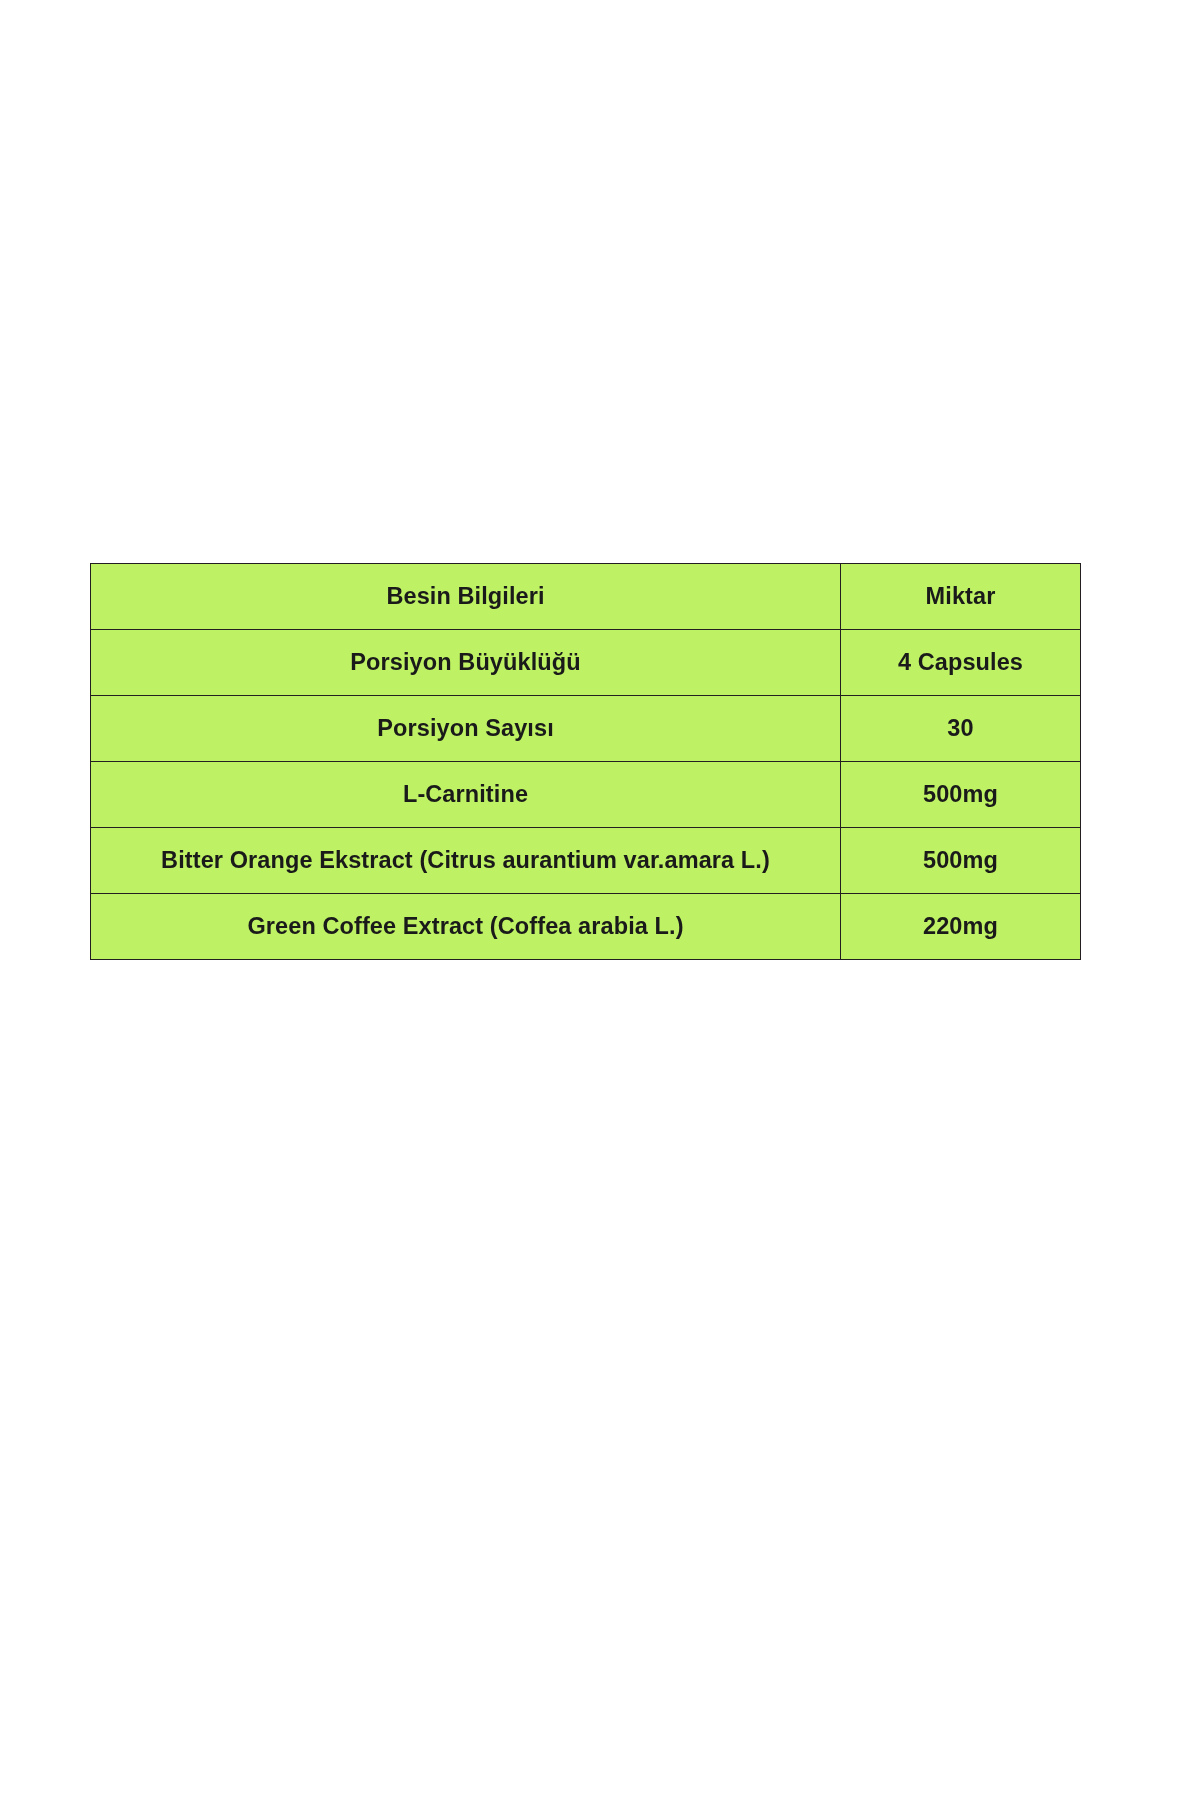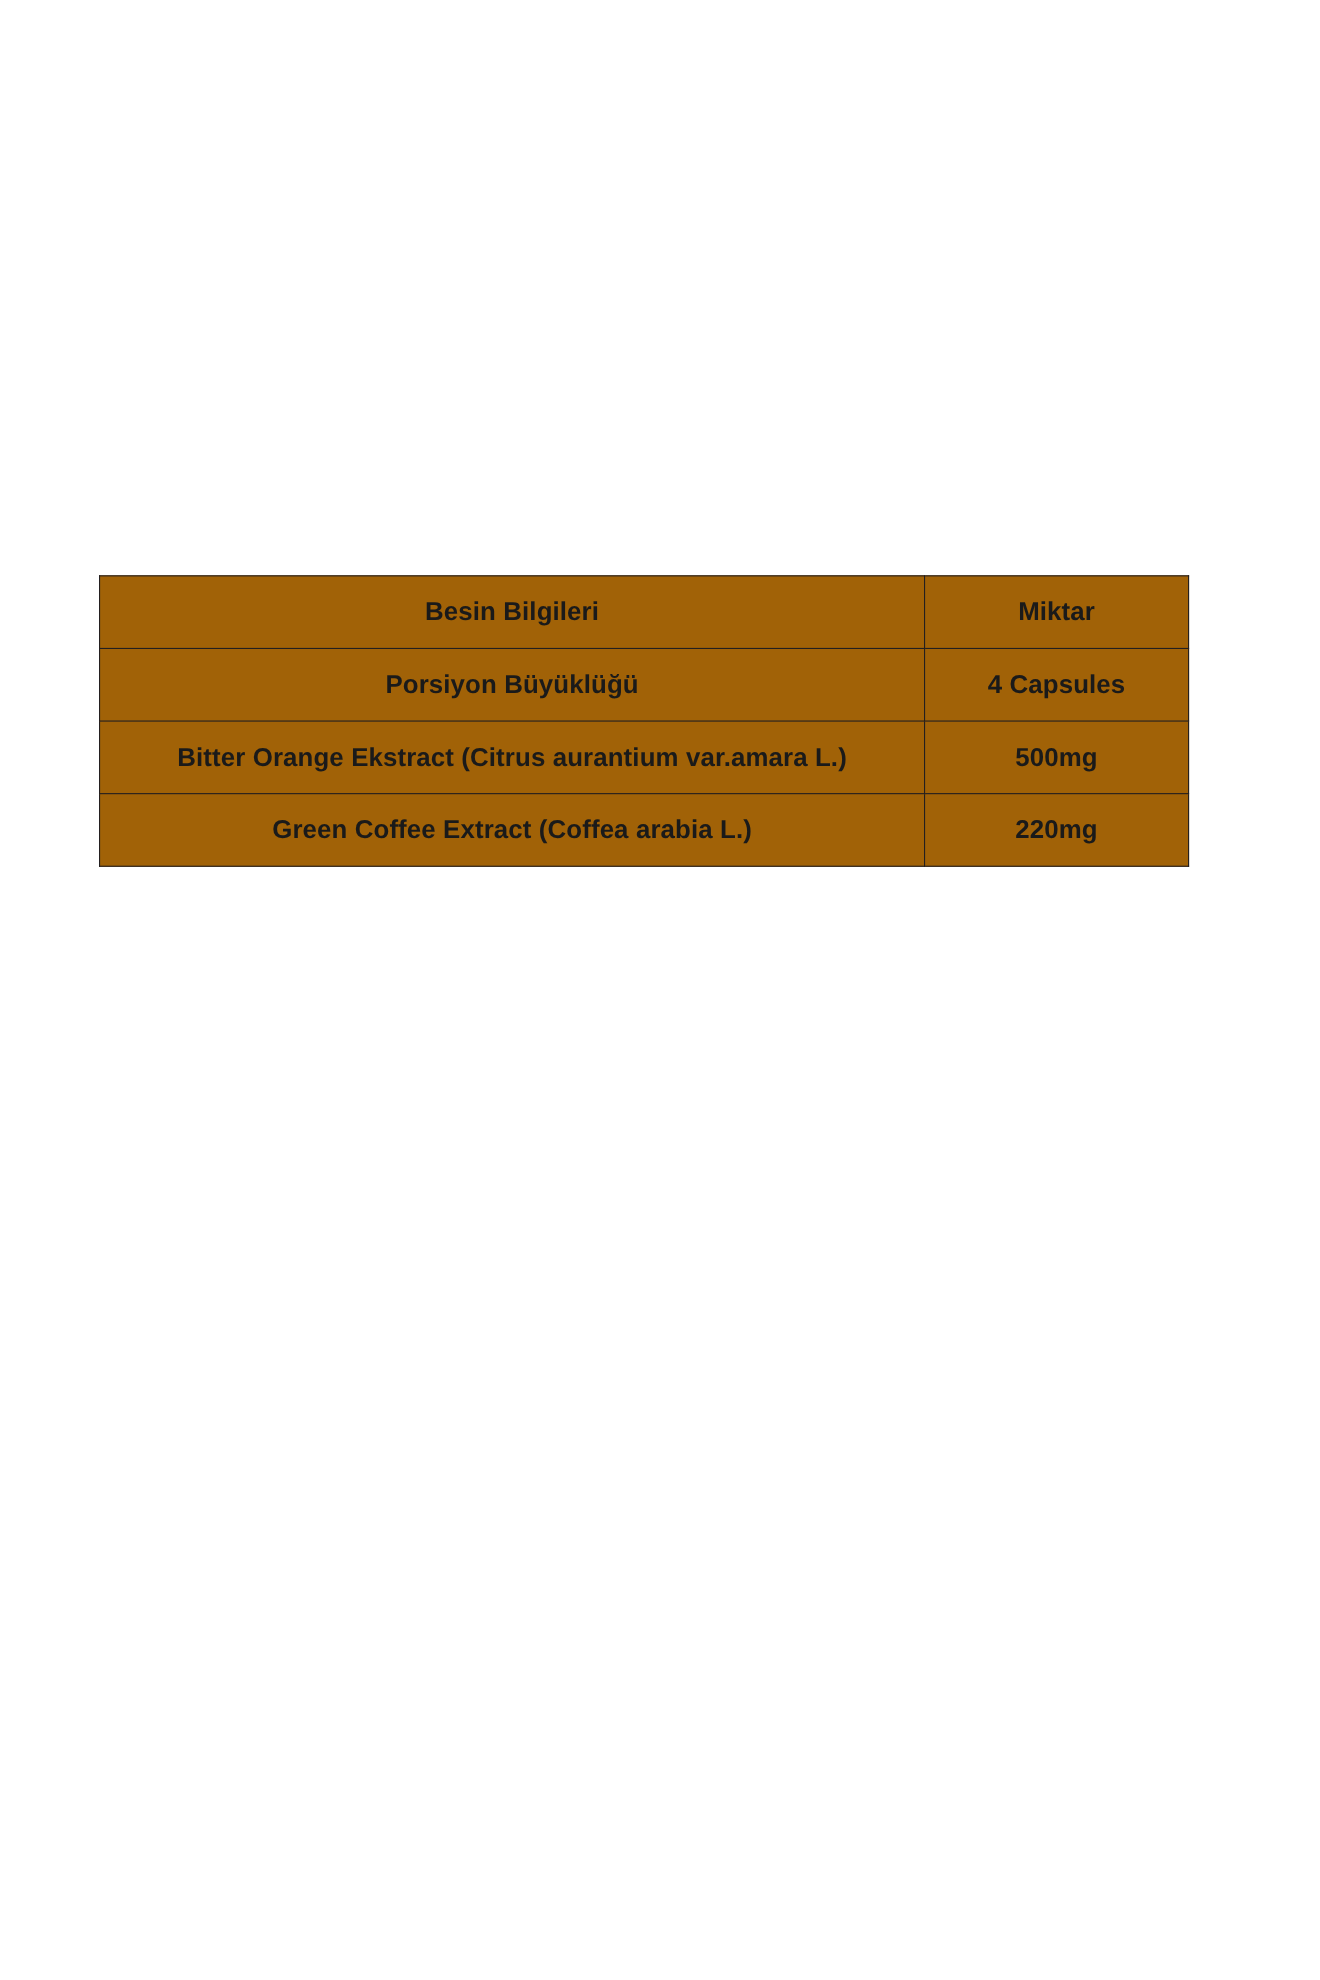--- a/index.html
+++ b/index.html
@@ -25,21 +25,22 @@
   .table-wrap {
     position: absolute;
     left: 90px;
     top: 523px;
     width: 990px;
   }
   table.nutrition {
     border-collapse: collapse;
     width: 990px;
     table-layout: fixed;
-    background: #a16207;
+    background: #bef264;
+    margin-top: 40px;
   }
   table.nutrition td {
     border: 1px solid #231f20;
     text-align: center;
     vertical-align: middle;
     height: 65px;
     padding: 0 8px;
     font-size: 23.5px;
     font-weight: 700;
     color: #1a1a1a;
@@ -65,20 +66,28 @@
       <tbody>
         <tr class="header-row">
           <td>Besin Bilgileri</td>
           <td>Miktar</td>
         </tr>
         <tr>
           <td>Porsiyon Büyüklüğü</td>
           <td class="bold-cell">4 Capsules</td>
         </tr>
         <tr>
+          <td>Porsiyon Sayısı</td>
+          <td class="bold-cell">30</td>
+        </tr>
+        <tr>
+          <td>L-Carnitine</td>
+          <td>500mg</td>
+        </tr>
+        <tr>
           <td>Bitter Orange Ekstract (Citrus aurantium var.amara L.)</td>
           <td>500mg</td>
         </tr>
         <tr>
           <td>Green Coffee Extract (Coffea arabia L.)</td>
           <td>220mg</td>
         </tr>
       </tbody>
     </table>
   </div>

